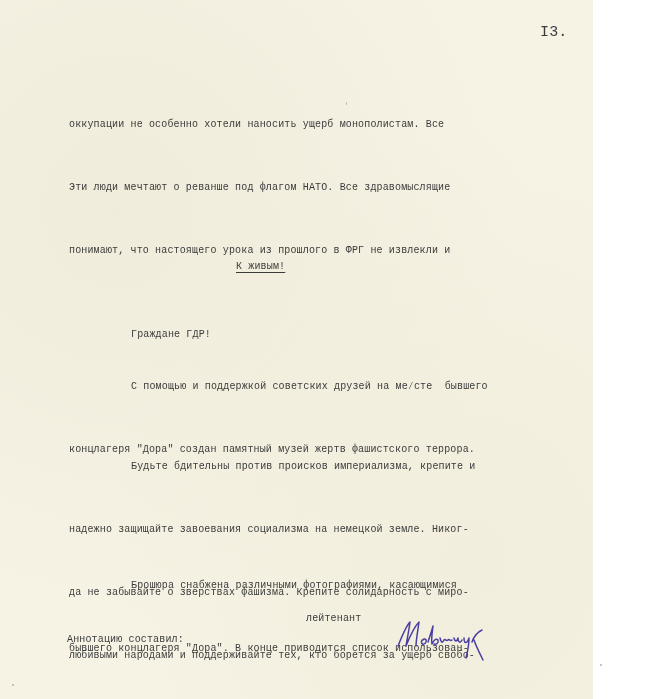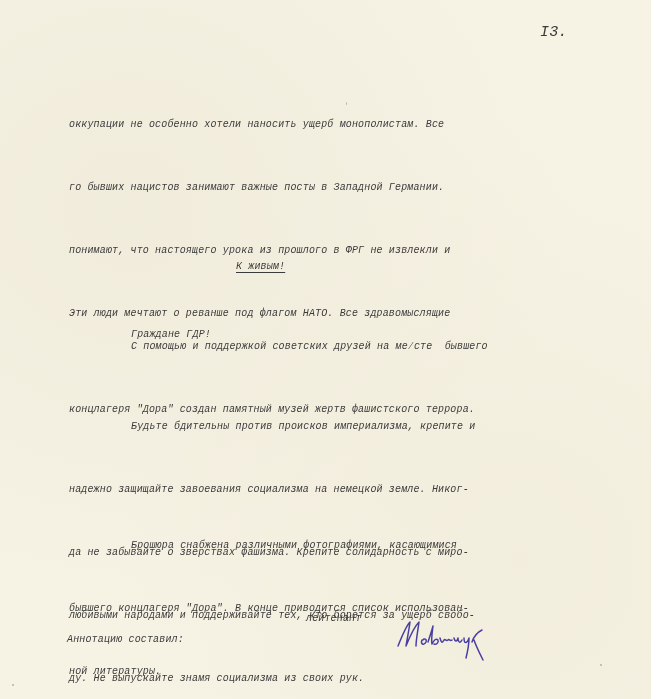--- a/index.html
+++ b/index.html
@@ -7,27 +7,26 @@
       padding: 0;
       width: 660px;
       height: 699px;
       overflow: hidden;
       background: #ffffff;
     }
     .page {
       position: absolute;
       left: 0;
       top: 0;
-      width: 651px;
+      width: 593px;
       height: 699px;
       background: #f6f3e5;
       background-image:
         radial-gradient(ellipse at 20% 30%, rgba(230,222,200,0.35), transparent 60%),
         radial-gradient(ellipse at 80% 80%, rgba(235,228,205,0.35), transparent 55%);
-      font-style: italic;
     }
     .edge {
       position: absolute;
       left: 651px;
       top: 0;
       width: 9px;
       height: 699px;
       background: #ffffff;
     }
     .tw {
@@ -64,21 +63,21 @@
     }
     .para-3 {
       left: 69px;
       top: 374px;
     }
     .para-4 {
       left: 69px;
       top: 493px;
     }
     .line { display: block; height: 21px; }
-    .indent { padding-left: 62px; }
+    .indent { padding-left: 62px; margin-top: 40px; }
     .footer-label {
       left: 67px;
       top: 629px;
     }
     .rank {
       left: 306px;
       top: 608px;
     }
     .signature {
       position: absolute;
@@ -101,23 +100,22 @@
   </style>
 </head>
 <body>
 
 <div class="page">
 
   <div class="tw page-number">I3.</div>
 
   <div class="tw para-1">
     <span class="line">оккупации не особенно хотели наносить ущерб монополистам. Все</span>
-    <span class="line">го бывших нацистов занимают важные посты в Западной Германии.</span>
+    <span class="line">Эти люди мечтают о реванше под флагом НАТО. Все здравомыслящие</span>
     <span class="line">понимают, что настоящего урока из прошлого в ФРГ не извлекли и</span>
-    <span class="line">Эти люди мечтают о реванше под флагом НАТО. Все здравомыслящие</span>
   </div>
 
   <div class="tw section-heading">К живым!</div>
 
   <div class="tw para-2">
     <span class="line indent">С помощью и поддержкой советских друзей на ме⁄сте  бывшего</span>
     <span class="line">концлагеря "Дора" создан памятный музей жертв фашистского террора.</span>
   </div>
 
   <div class="tw appeal">Граждане ГДР!</div>

